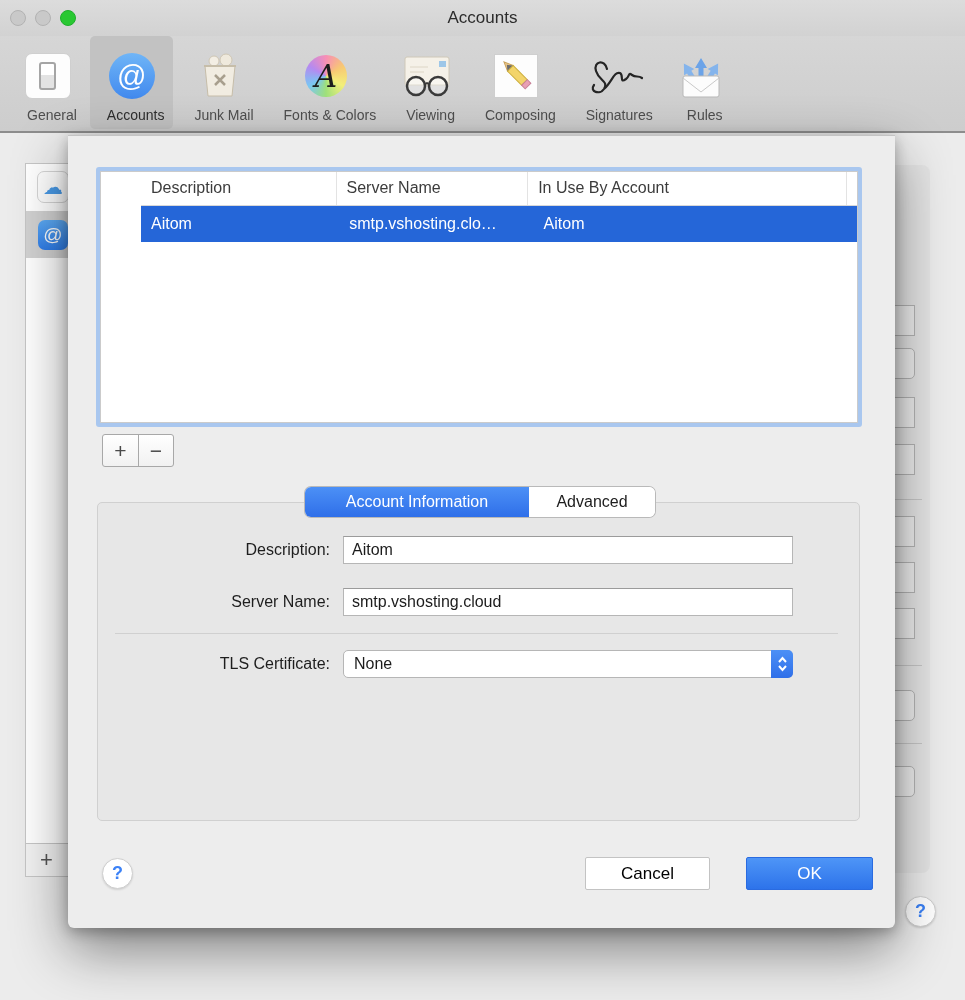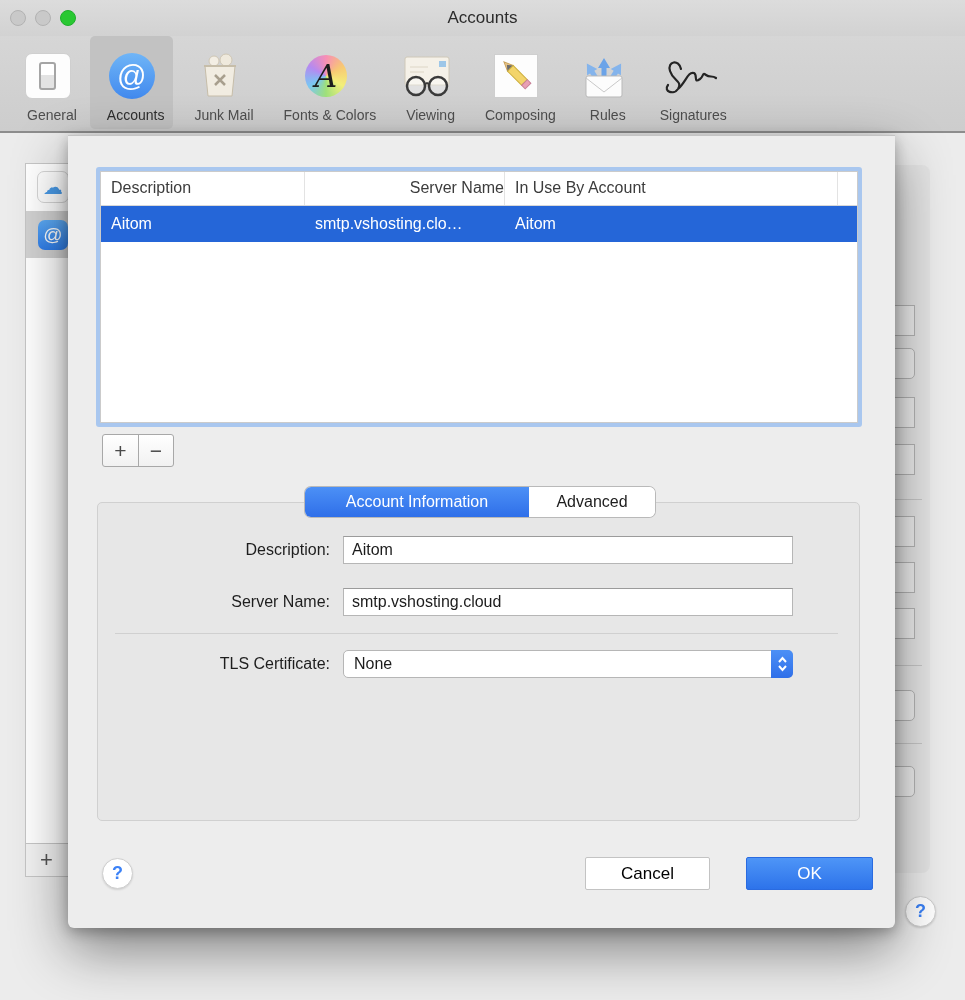--- a/index.html
+++ b/index.html
@@ -76,24 +76,24 @@
 
   
   .sheet { position:absolute; left:68px; top:135px; width:827px; height:793px;
     background:#ededed; border-radius:0 0 6px 6px;
     box-shadow:0 22px 55px rgba(0,0,0,.45), 0 4px 14px rgba(0,0,0,.28);
     border-top:1px solid #c4c4c4; }
 
   
   .smtp-table-ring { position:absolute; left:28px; top:31px; width:766px; height:260px;
     border:4px solid #a9c7ef; border-radius:3px; background:#fff; }
-  .smtp-table { position:absolute; inset:0; border:1px solid #cbcbcb; background:#fff; overflow:hidden; }
+  .smtp-table { position:absolute; inset:0; border:1px solid #cbcbcb; background:#fff; overflow:hidden;padding-left:40px; }
   .thead { display:flex; height:34px; border-bottom:1px solid #d8d8d8; background:#fff; }
   .th { font-size:16px; color:#3c3c3c; padding:7px 0 0 10px; border-right:1px solid #e3e3e3; }
-  .th:nth-child(1){ width:204px; } .th:nth-child(2){ width:200px;text-align:right; }
+  .th:nth-child(1){ width:204px; } .th:nth-child(2){ width:200px; }
   .th:nth-child(3){ width:333px; } .th.last { flex:1; border-right:none; }
   .trow { display:flex; height:36px; align-items:center; }
   .trow.selected { background:#2566d8; color:#fff; }
   .td { font-size:16px; padding-left:10px; overflow:hidden; white-space:nowrap; }
   .td:nth-child(1){ width:204px; } .td:nth-child(2){ width:200px; } .td:nth-child(3){ width:333px; }
 
   
   .seg { position:absolute; left:34px; top:298px; display:flex; border:1px solid #a8a8a8;
     border-radius:3px; overflow:hidden; background:linear-gradient(#fff,#f1f1f1); }
   .seg-btn { width:35px; height:31px; font-size:21px; color:#4a4a4a;
@@ -248,38 +248,38 @@
             <rect x="32" y="14" width="5" height="8" fill="#e8a0b4" stroke="#c77f95"></rect>
           </g>
         </svg>
       </div>
     </div>
     <div class="tb-label">Composing</div>
   </div>
 
   <div class="tb-item">
     <div class="tb-icon">
+      <svg width="64" height="46" viewBox="0 0 64 46">
+        <path d="M24 16 C22 6 10 8 13 18 C16 28 26 28 21 36 C17 42 6 39 11 32 M21 36 C29 29 31 18 37 20 C41 22 36 31 43 26 C47 23 45 19 49 22 C53 25 55 22 59 25" stroke="#242424" stroke-width="2.2" fill="none" stroke-linecap="round"></path>
+      </svg>
+    </div>
+    <div class="tb-label">Signatures</div>
+  </div>
+
+  <div class="tb-item">
+    <div class="tb-icon">
       <svg width="52" height="48" viewBox="0 0 52 48">
         <path d="M-2.5 16 L-2.5 6 L-6 6 L0 -4 L6 6 L2.5 6 L2.5 16 Z" transform="translate(26,10)" fill="#6ba3e8"></path>
         <path d="M-2.5 16 L-2.5 6 L-6 6 L0 -4 L6 6 L2.5 6 L2.5 16 Z" transform="translate(11,15) rotate(-32)" fill="#84b4ec"></path>
         <path d="M-2.5 16 L-2.5 6 L-6 6 L0 -4 L6 6 L2.5 6 L2.5 16 Z" transform="translate(41,15) rotate(32)" fill="#84b4ec"></path>
         <rect x="8" y="24" width="36" height="21" rx="2" fill="#fcfcfc" stroke="#b9b9b9"></rect>
         <path d="M8 26 L26 40 L44 26" fill="none" stroke="#c9c9c9"></path>
       </svg>
     </div>
     <div class="tb-label">Rules</div>
-  </div>
-
-  <div class="tb-item">
-    <div class="tb-icon">
-      <svg width="64" height="46" viewBox="0 0 64 46">
-        <path d="M24 16 C22 6 10 8 13 18 C16 28 26 28 21 36 C17 42 6 39 11 32 M21 36 C29 29 31 18 37 20 C41 22 36 31 43 26 C47 23 45 19 49 22 C53 25 55 22 59 25" stroke="#242424" stroke-width="2.2" fill="none" stroke-linecap="round"></path>
-      </svg>
-    </div>
-    <div class="tb-label">Signatures</div>
   </div>
 </div>
 
 <div class="sheet">
 
   <div class="smtp-table-ring">
     <div class="smtp-table">
       <div class="thead">
         <div class="th">Description</div>
         <div class="th">Server Name</div>

